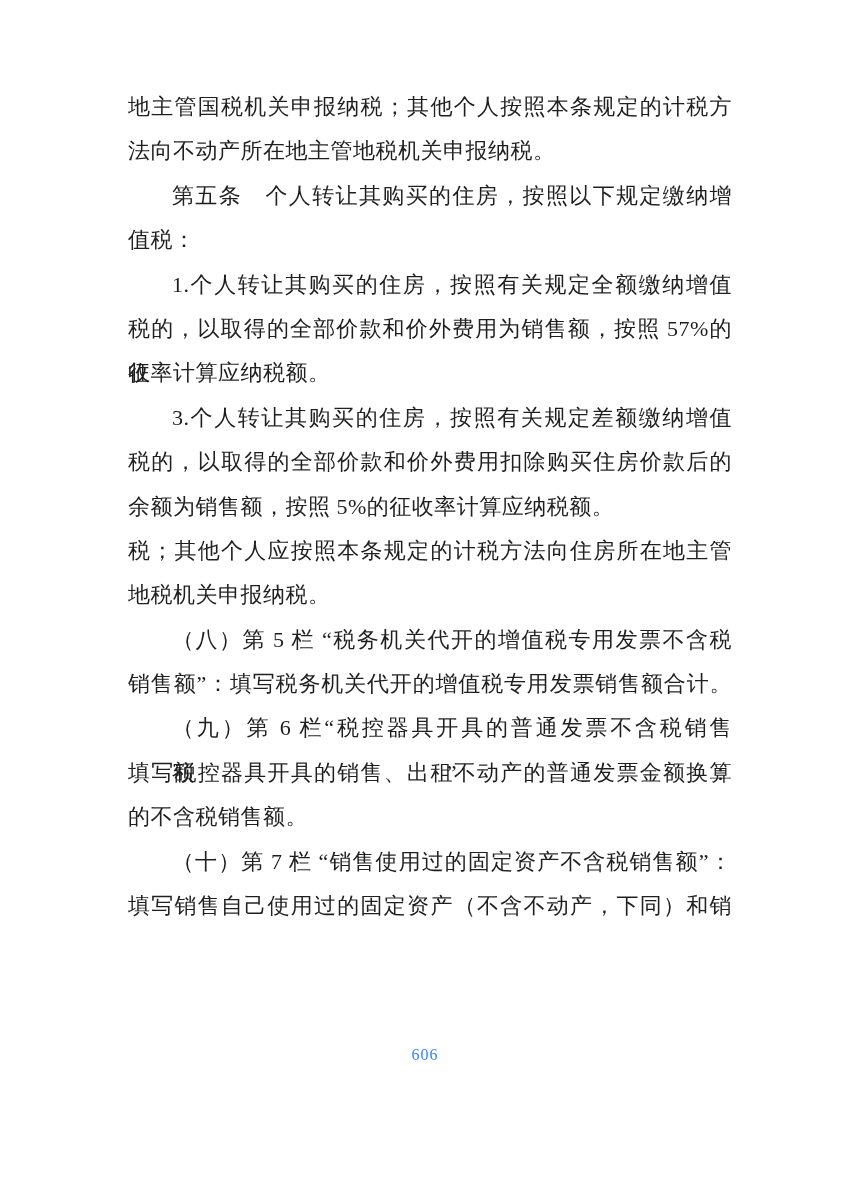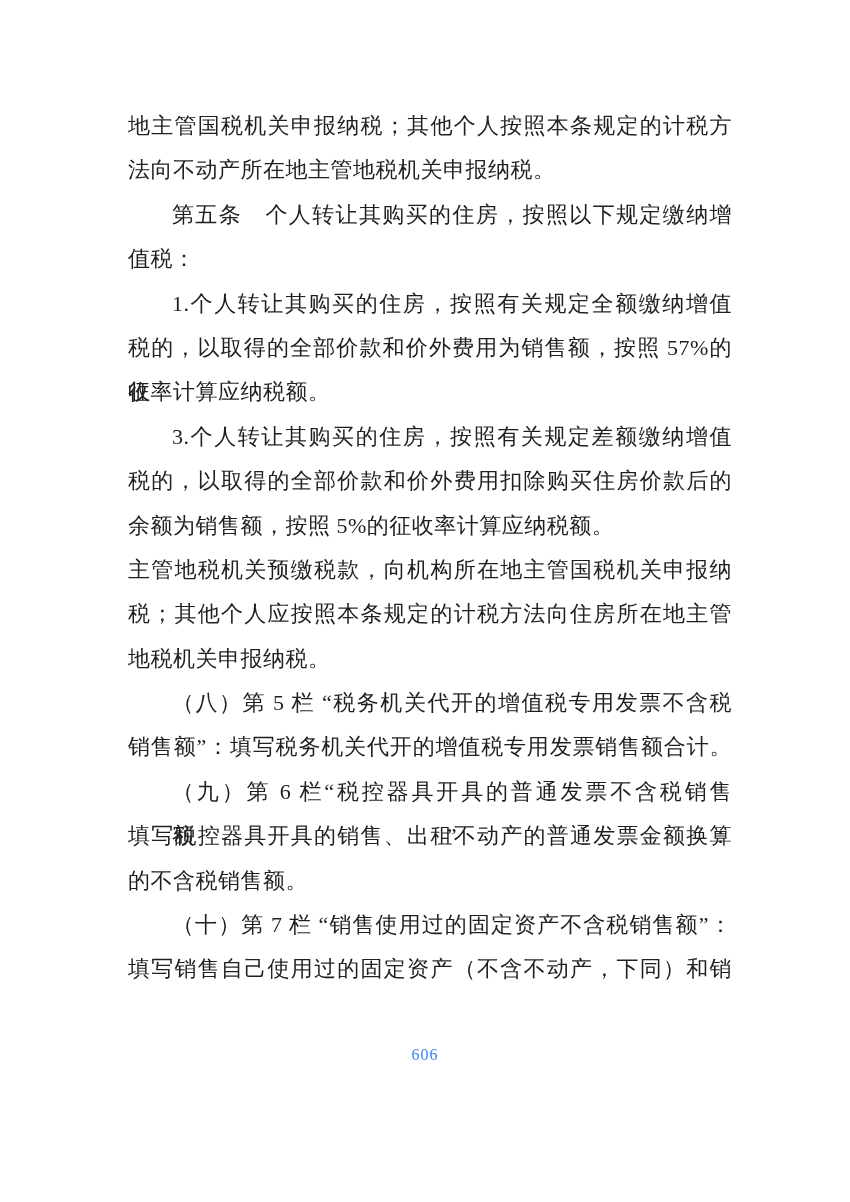--- a/index.html
+++ b/index.html
@@ -11,21 +11,21 @@
     position: relative;
     width: 850px;
     height: 1202px;
     background: #ffffff;
     overflow: hidden;
     font-family: "Liberation Serif", "DejaVu Serif", serif;
   }
   .text-block {
     position: absolute;
     left: 128px;
-    top: 104px;
+    top: 85px;
     width: 604px;
     font-size: 22px;
     line-height: 44.4px;
     color: #1f1f1f;
     letter-spacing: 0.5px;
   }
   .line {
     height: 44.4px;
     text-align: left;
     white-space: nowrap;
@@ -57,21 +57,20 @@
       <div class="line justify">地主管国税机关申报纳税；其他个人按照本条规定的计税方</div>
       <div class="line">法向不动产所在地主管地税机关申报纳税。</div>
       <div class="line indent justify">第五条　个人转让其购买的住房，按照以下规定缴纳增</div>
       <div class="line">值税：</div>
       <div class="line indent justify">1.个人转让其购买的住房，按照有关规定全额缴纳增值</div>
       <div class="line justify">税的，以取得的全部价款和价外费用为销售额，按照 57%的征</div>
       <div class="line">收率计算应纳税额。</div>
       <div class="line indent justify">3.个人转让其购买的住房，按照有关规定差额缴纳增值</div>
       <div class="line justify">税的，以取得的全部价款和价外费用扣除购买住房价款后的</div>
       <div class="line">余额为销售额，按照 5%的征收率计算应纳税额。</div>
-      <div class="line justify">主管地税机关预缴税款，向机构所在地主管国税机关申报纳</div>
       <div class="line justify">税；其他个人应按照本条规定的计税方法向住房所在地主管</div>
       <div class="line">地税机关申报纳税。</div>
       <div class="line indent justify">（八）第 5 栏 “税务机关代开的增值税专用发票不含税</div>
       <div class="line justify">销售额”：填写税务机关代开的增值税专用发票销售额合计。</div>
       <div class="line indent justify">（九）第 6 栏“税控器具开具的普通发票不含税销售额”：</div>
       <div class="line justify">填写税控器具开具的销售、出租不动产的普通发票金额换算</div>
       <div class="line">的不含税销售额。</div>
       <div class="line indent justify">（十）第 7 栏 “销售使用过的固定资产不含税销售额”：</div>
       <div class="line justify">填写销售自己使用过的固定资产（不含不动产，下同）和销</div>
     </div>

